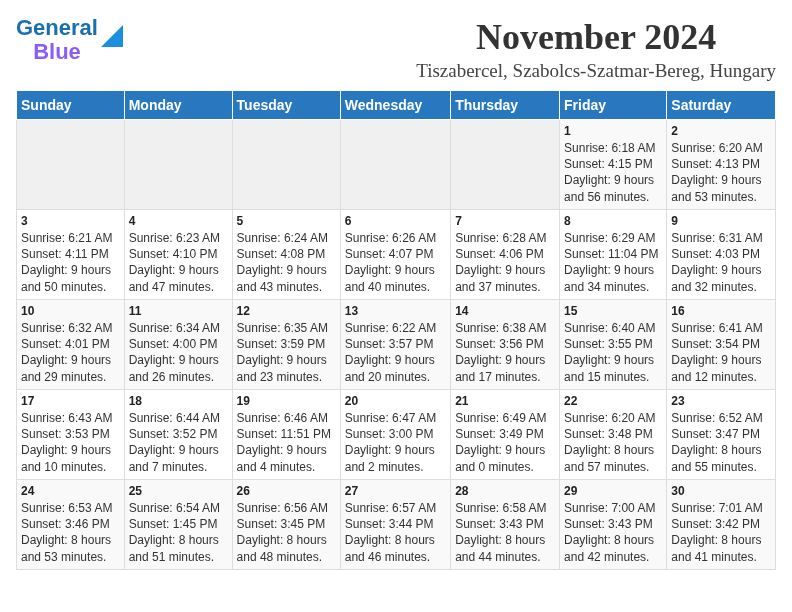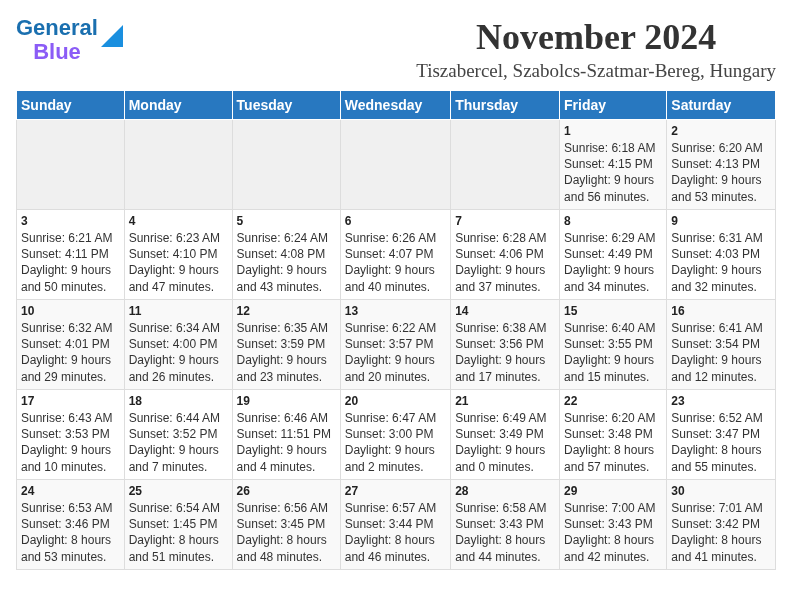--- a/index.html
+++ b/index.html
@@ -177,21 +177,21 @@
         </td>
         <td>
           <span class="day-num">7</span>
           <div class="day-info">Sunrise: 6:28 AM
 Sunset: 4:06 PM
 Daylight: 9 hours and 37 minutes.</div>
         </td>
         <td>
           <span class="day-num">8</span>
           <div class="day-info">Sunrise: 6:29 AM
-Sunset: 4:49 PM
+Sunset: 11:04 PM
 Daylight: 9 hours and 34 minutes.</div>
         </td>
         <td>
           <span class="day-num">9</span>
           <div class="day-info">Sunrise: 6:31 AM
 Sunset: 4:03 PM
 Daylight: 9 hours and 32 minutes.</div>
         </td>
       </tr>
       <tr>

